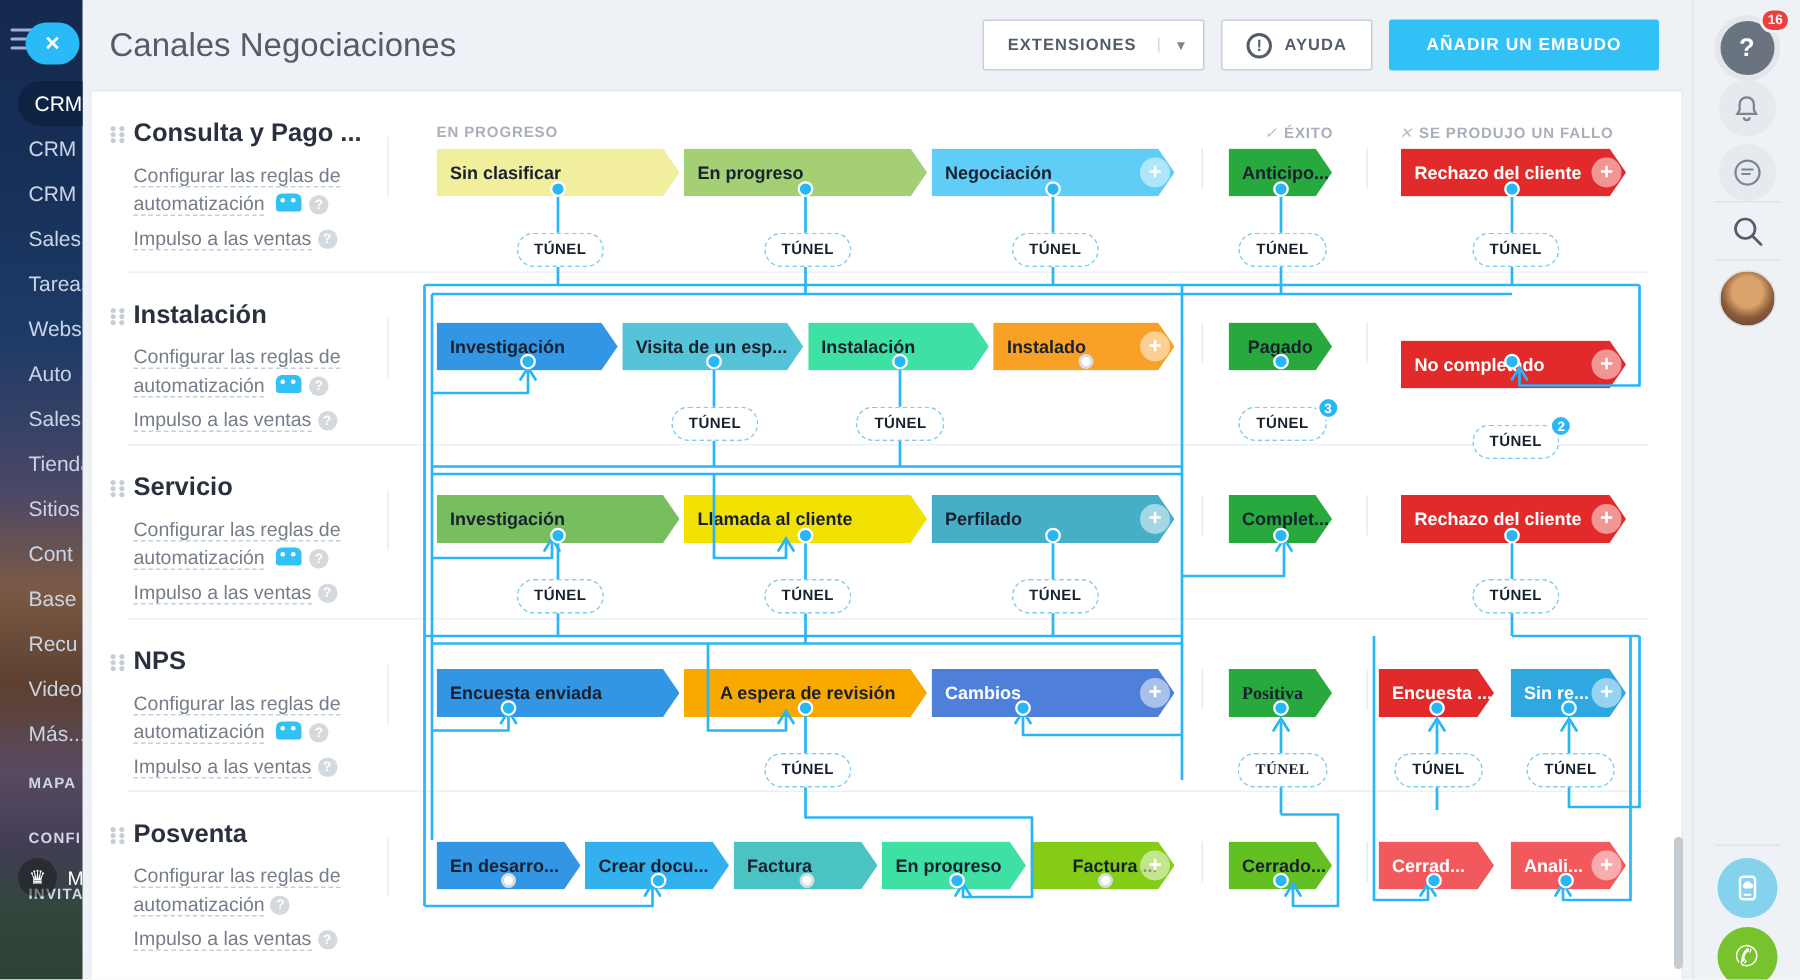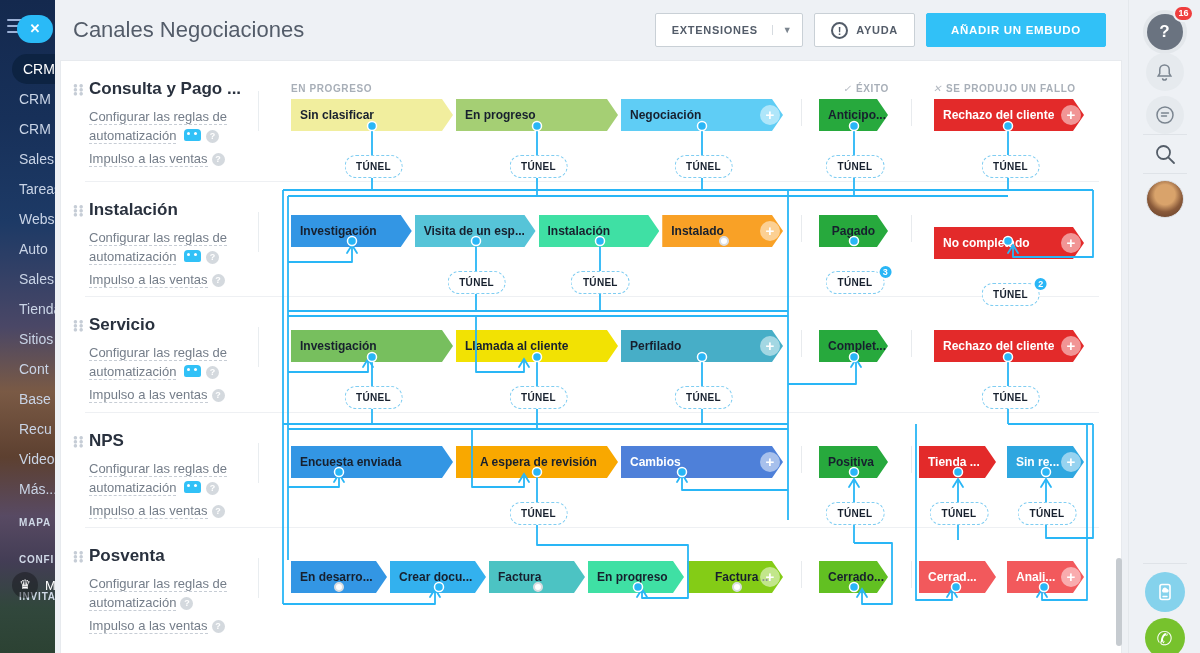--- a/index.html
+++ b/index.html
@@ -325,32 +325,32 @@
               </div>
               <div class="tunnel" style="top: 56px;"><span>TÚNEL</span></div>
             </div>
             <div class="cell">
               <div class="chev t-light" style="background: rgb(78, 128, 217);">
                 <span>Cambios</span>
               </div>
               <span class="plus">+</span>
             </div>
           </div>
-          <div class="zone success" style="top: 33px;">
+          <div class="zone success" style="top: 33px; font-family: Liberation Serif, serif;">
             <div class="cell">
               <div class="chev t-dark" style="background: rgb(39, 169, 61);">
                 <span>Positiva</span>
               </div>
               <div class="tunnel" style="top: 56px;"><span>TÚNEL</span></div>
             </div>
           </div>
           <div class="zone fail" style="top: 33px;">
             <div class="cell">
               <div class="chev t-light" style="background: rgb(227, 42, 42);">
-                <span>Tienda ...</span>
+                <span>Encuesta ...</span>
               </div>
               <div class="tunnel" style="top: 56px;"><span>TÚNEL</span></div>
             </div>
             <div class="cell">
               <div class="chev t-light" style="background: rgb(47, 167, 224);">
                 <span>Sin re...</span>
               </div>
               <span class="plus">+</span>
               <div class="tunnel" style="top: 56px;"><span>TÚNEL</span></div>
             </div>

